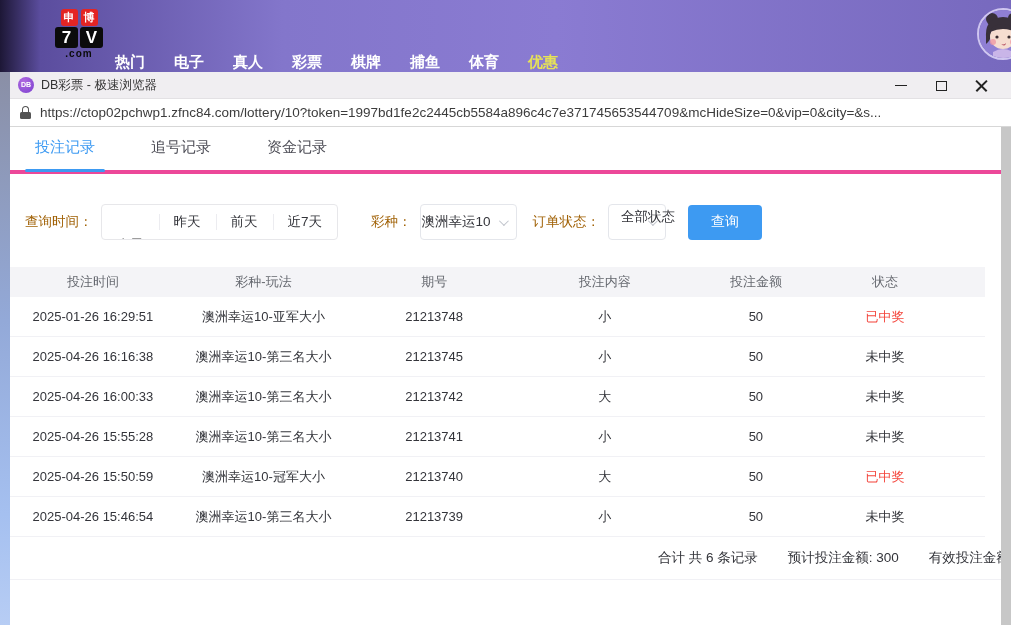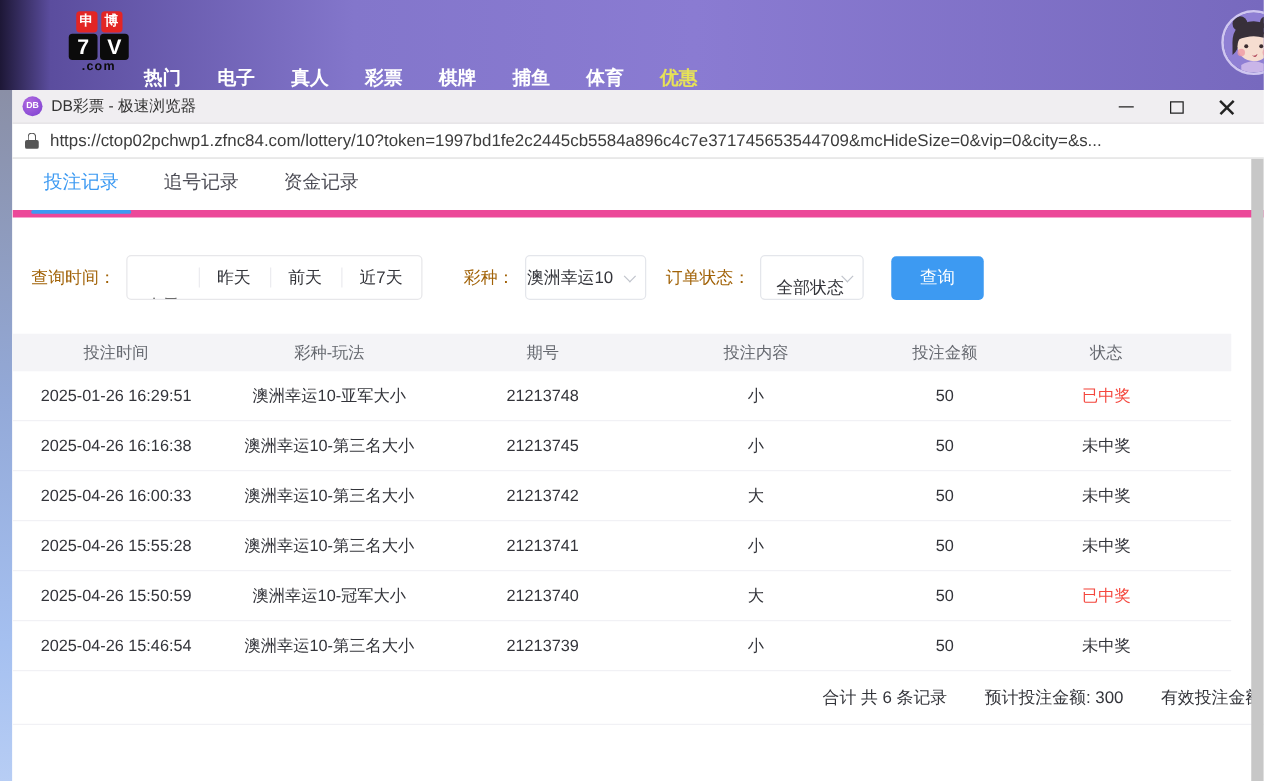--- a/index.html
+++ b/index.html
@@ -50,22 +50,22 @@
   .lock { position:relative; width:11px; height:13px; margin-right:9px; }
   .lock-body { position:absolute; left:0; bottom:0; width:11px; height:7px; background:#555; border-radius:1.5px; }
   .lock-shackle { position:absolute; left:2px; top:0; width:7px; height:8px; border:1.6px solid #555;
     border-bottom:none; border-radius:4px 4px 0 0; }
   .url-text { font-size:13.5px; color:#3c3c3c; white-space:nowrap; }
 
   
   .viewport { position:relative; width:1001px; height:498px; background:#fff; overflow:hidden; }
   .scrollbar { position:absolute; right:0; top:0; width:10px; height:498px; background:#c7c7c7; }
 
-  .tab-bar { position:relative; height:47px; border-bottom:6px solid #ec4899; display:flex;
-    align-items:center; padding-left:15px; gap:16px; }
+  .tab-bar { position:relative; height:47px; border-bottom:4px solid #ec4899; display:flex;
+    align-items:center; padding-left:15px; gap:36px; }
   .tab { position:relative; width:80px; text-align:center; font-size:15px; color:#4c4c55;
     height:47px; line-height:44px; cursor:pointer; }
   .tab.active { color:#3d9af2; }
   .tab.active::after { content:""; position:absolute; left:0; bottom:0; width:80px; height:3px;
     background:#3d9af2; border-radius:2px; }
 
   
   .filters { display:flex; align-items:center; margin:30px 0 0 15px; height:36px; }
   .f-label { font-size:13.5px; color:#a16207; margin-right:8px; }
   .time-group { display:flex; align-items:stretch; height:36px; border:1px solid #e7e7ea;
@@ -185,21 +185,21 @@
         <div class="time-opt">昨天</div>
         <div class="time-opt">前天</div>
         <div class="time-opt">近7天</div>
       </div>
       <span class="f-label" style="margin-left:33px;">彩种：</span>
       <div class="select-box" style="width:97px;">
         <span class="select-value">澳洲幸运10</span>
         <span class="chevron"></span>
       </div>
       <span class="f-label" style="margin-left:16px;">订单状态：</span>
-      <div class="select-box" style="width:83px; padding:0 24px 0 12px;align-items:flex-end;">
+      <div class="select-box" style="width:58px; padding:0 24px 10px 12px;">
         <span class="select-value">全部状态</span>
         <span class="chevron"></span>
       </div>
       <button class="search-btn" style="margin-left:22px;">查询</button>
     </div>
 
     <div class="table-wrap">
       <div class="grid-row thead">
         <div class="th">投注时间</div>
         <div class="th">彩种-玩法</div>

